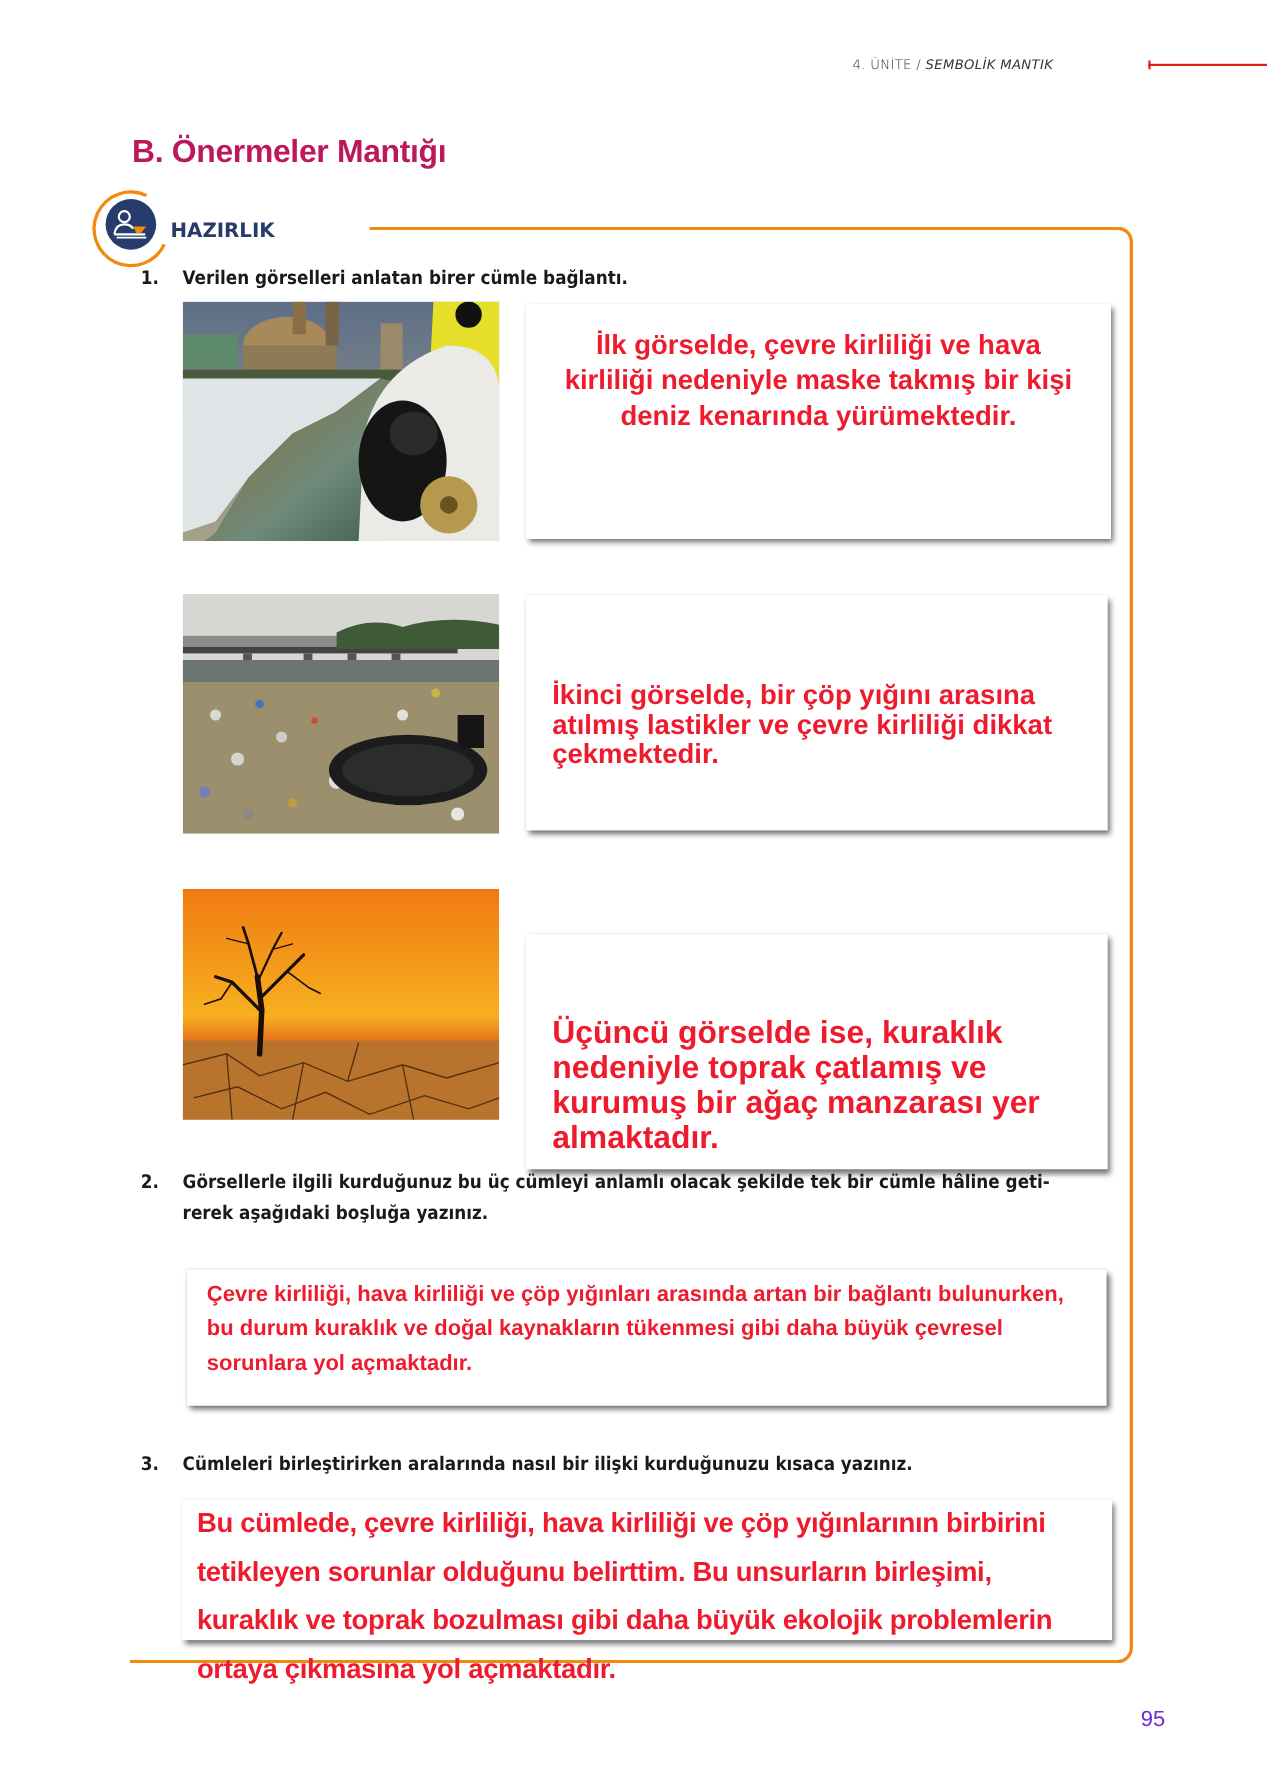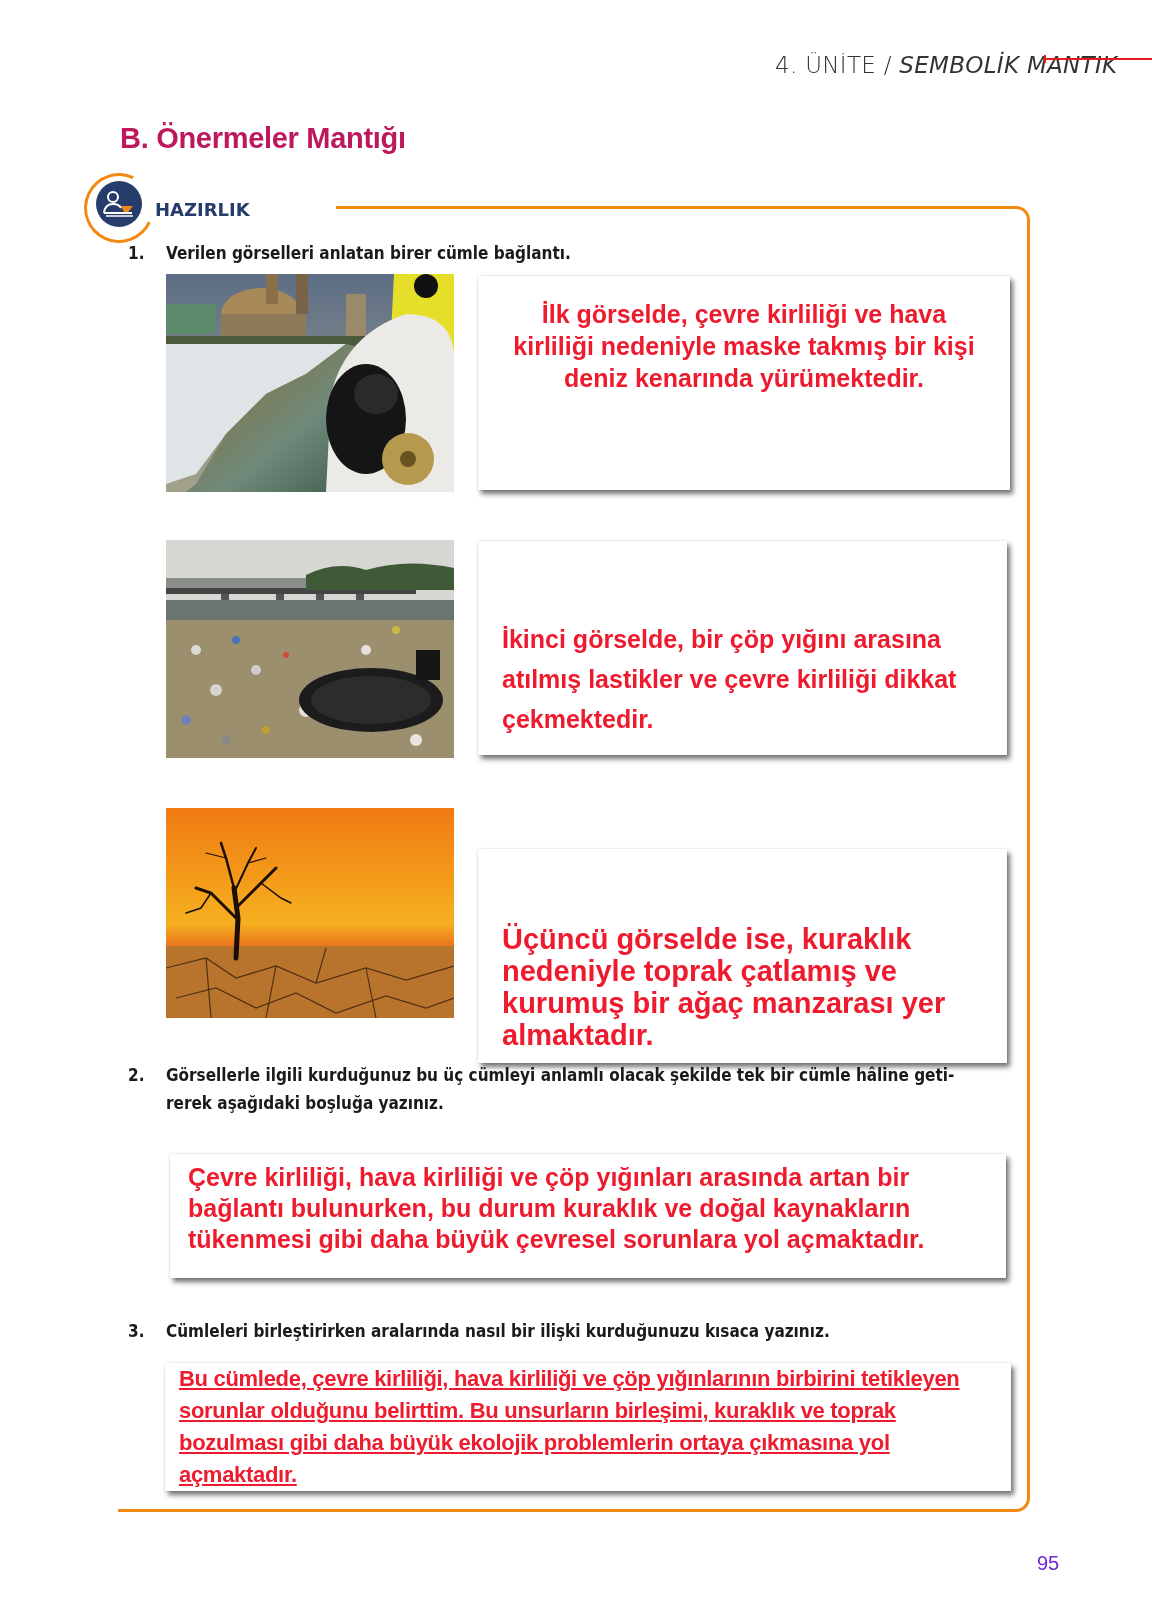--- a/index.html
+++ b/index.html
@@ -1,19 +1,19 @@
 <!DOCTYPE html>
 <html><head>
 <meta charset="utf-8">
 <style>
   html, body { margin:0; padding:0; background:#ffffff; }
   body { width:1152px; height:1624px; position:relative; overflow:hidden;
          font-family:"Liberation Sans", sans-serif; color:#1a1a1a; }
 
-  .running-head { position:absolute; top:52px; left:775px; font-size:23px; color:#333; letter-spacing:0.3px;
+  .running-head { position:absolute; top:52px; left:775px; font-size:12px; color:#333; letter-spacing:0.3px;
                   font-family:"DejaVu Sans", sans-serif; font-weight:300; }
   .running-head .ital { font-style:italic; }
   .running-rule { position:absolute; top:58px; left:1044px; width:108px; height:2px; background:#e21b1b; }
   .running-rule::before { content:""; position:absolute; left:0; top:-3px; width:2px; height:8px; background:#e21b1b; }
 
   .section-title { position:absolute; top:122px; left:120px; font-size:29px; font-weight:bold; color:#be185d;
                    font-family:Liberation Sans, sans-serif; letter-spacing:-0.3px; }
 
   .hz-arc { position:absolute; top:173px; left:84px; width:64px; height:64px; border-radius:50%;
             border:3px solid #f28a12; border-right-color:transparent; border-bottom-color:#f28a12; transform:rotate(-20deg); }
@@ -35,24 +35,24 @@
   .q3 { top:1321px; left:128px; width:900px; }
 
   .photo { position:absolute; left:166px; width:288px; height:218px; overflow:hidden; }
   .p1 { top:274px; }
   .p2 { top:540px; }
   .p3 { top:808px; height:210px; }
 
   .card { position:absolute; background:#fff; box-shadow:3px 4px 5px rgba(0,0,0,0.55), 0 0 2px rgba(0,0,0,0.15);
           color:#ee1b2e; font-weight:bold; box-sizing:border-box; }
   .c1 { top:276px; left:478px; width:532px; height:214px; padding:22px 24px; font-size:25px; line-height:32px;text-align:center; }
-  .c2 { top:541px; left:478px; width:529px; height:214px; padding:78px 24px 0; font-size:25px; line-height:40px; }
+  .c2 { top:541px; left:478px; width:529px; height:214px; padding:78px 24px 0; font-size:25px; line-height:27px; }
   .c3 { top:849px; left:478px; width:529px; height:214px; padding:74px 24px 0; font-size:29px; line-height:32px; }
-  .c4 { top:1154px; left:170px; width:836px; height:124px; padding:8px 18px; font-size:25px; line-height:31px; }
-  .c5 { top:1363px; left:165px; width:846px; height:128px; padding:0 14px; font-size:22px; line-height:32px; letter-spacing:-0.3px;text-decoration:underline; }
+  .c4 { top:1154px; left:170px; width:836px; height:124px; padding:8px 18px; font-size:20px; line-height:31px; }
+  .c5 { top:1363px; left:165px; width:846px; height:128px; padding:0 14px; font-size:25px; line-height:44px; letter-spacing:-0.3px; }
 
   .page-number { position:absolute; top:1552px; left:1037px; font-size:20px; color:#6d28d9; }
 </style>
 </head>
 <body>
 
 <div class="running-head">
   <span>4. ÜNİTE /</span>
   <span class="ital">SEMBOLİK MANTIK</span>
 </div>

